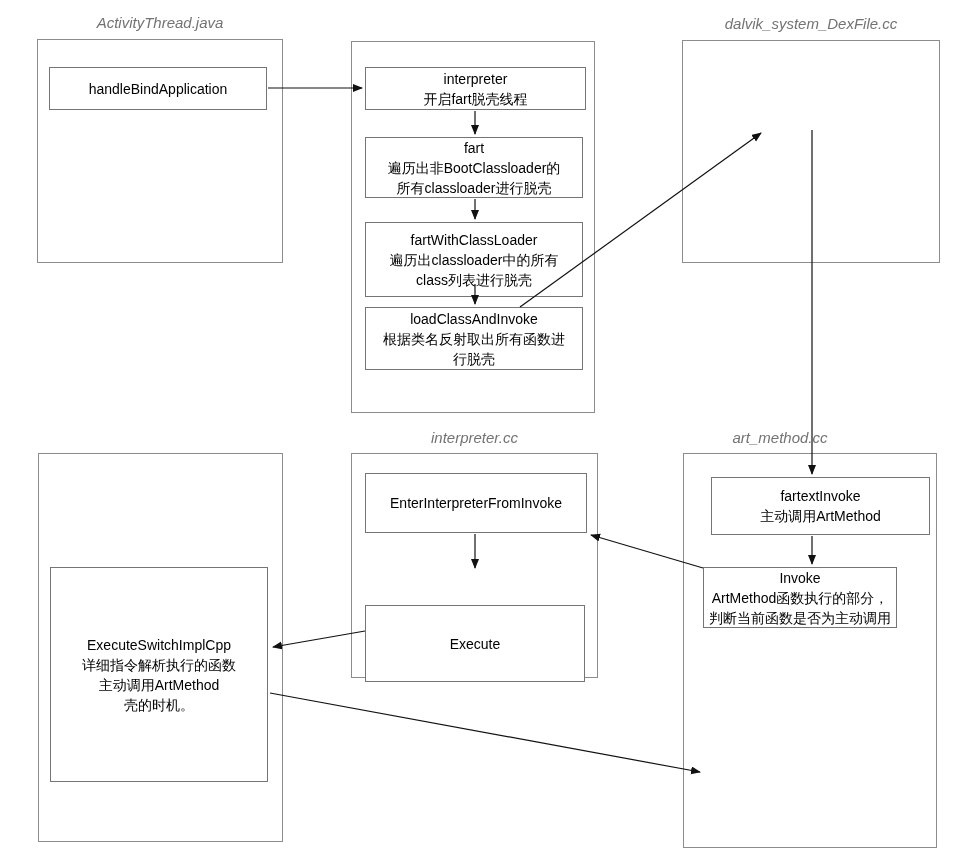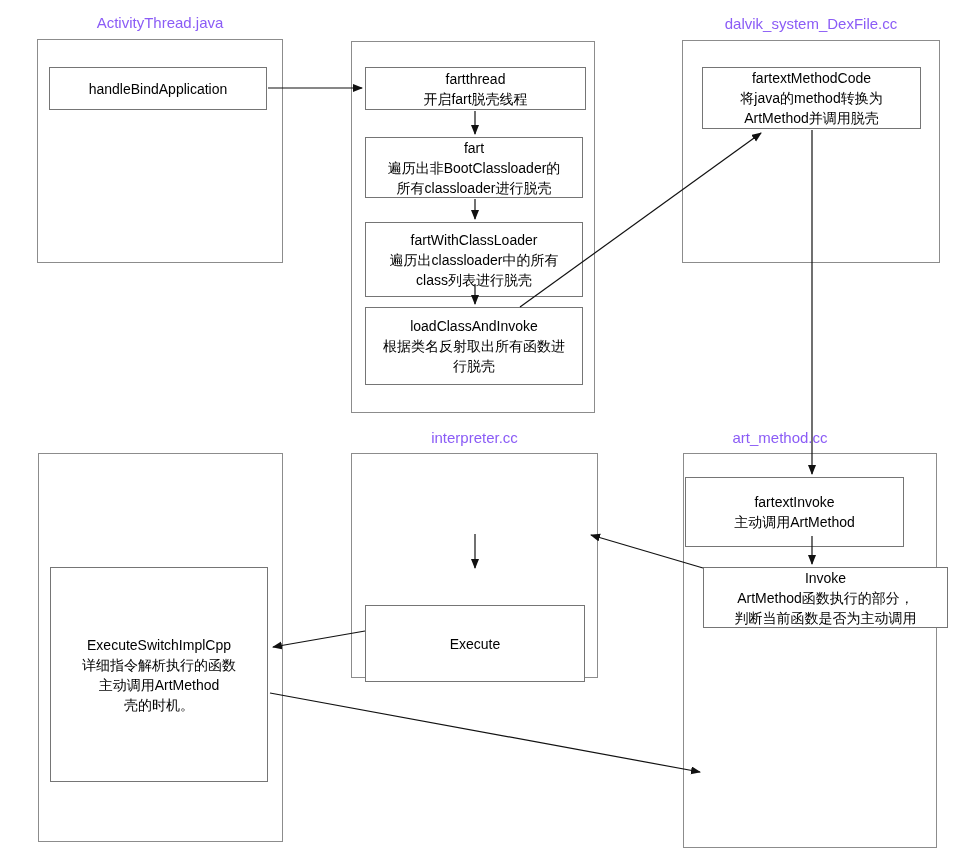--- a/index.html
+++ b/index.html
@@ -15,22 +15,23 @@
     position:absolute;
     border:1px solid #8c8c8c;
     background:transparent;
     box-sizing:border-box;
   }
   .panel-title{
     position:absolute;
     height:20px;line-height:20px;
     text-align:center;
     font-size:15px;
-    color:#8b5cf6;
+    color:#737373;
     white-space:nowrap;
+    font-style:italic;
   }
   .node{
     position:absolute;
     border:1px solid #757575;
     background:#ffffff;
     box-sizing:border-box;
     display:flex;
     align-items:center;
     justify-content:center;
     text-align:center;
@@ -59,42 +60,40 @@
   <div class="panel-title" style="left:653px;top:428px;width:254px">art_method.cc</div>
 
   <div class="panel" style="left:37px;top:39px;width:246px;height:224px"></div>
   <div class="panel" style="left:351px;top:41px;width:244px;height:372px"></div>
   <div class="panel" style="left:682px;top:40px;width:258px;height:223px"></div>
   <div class="panel" style="left:38px;top:453px;width:245px;height:389px"></div>
   <div class="panel" style="left:351px;top:453px;width:247px;height:225px"></div>
   <div class="panel" style="left:683px;top:453px;width:254px;height:395px"></div>
 
   <div class="node" style="left:49px;top:67px;width:218px;height:43px">handleBindApplication</div>
-  <div class="node" style="left:365px;top:67px;width:221px;height:43px">fartthread
+  <div class="node" style="left:365px;top:67px;width:221px;height:43px">interpreter
 开启fart脱壳线程</div>
   <div class="node" style="left:365px;top:137px;width:218px;height:61px">fart
 遍历出非BootClassloader的
 所有classloader进行脱壳</div>
   <div class="node" style="left:365px;top:222px;width:218px;height:75px">fartWithClassLoader
 遍历出classloader中的所有
 class列表进行脱壳</div>
-  <div class="node" style="left:365px;top:307px;width:218px;height:78px">loadClassAndInvoke
+  <div class="node" style="left:365px;top:307px;width:218px;height:63px">loadClassAndInvoke
 根据类名反射取出所有函数进
 行脱壳</div>
-  <div class="node" style="left:702px;top:67px;width:219px;height:62px">fartextMethodCode
-将java的method转换为
-ArtMethod并调用脱壳</div>
   <div class="node" style="left:50px;top:567px;width:218px;height:215px">ExecuteSwitchImplCpp
 详细指令解析执行的函数
 主动调用ArtMethod
 壳的时机。</div>
+  <div class="node" style="left:365px;top:473px;width:222px;height:60px">EnterInterpreterFromInvoke</div>
   <div class="node" style="left:365px;top:605px;width:220px;height:77px">Execute</div>
-  <div class="node" style="left:685px;top:477px;width:219px;height:70px">fartextInvoke
+  <div class="node" style="left:711px;top:477px;width:219px;height:58px">fartextInvoke
 主动调用ArtMethod</div>
-  <div class="node" style="left:703px;top:567px;width:245px;height:61px">Invoke
+  <div class="node" style="left:703px;top:567px;width:194px;height:61px">Invoke
 ArtMethod函数执行的部分，
 判断当前函数是否为主动调用</div>
 
   <svg class="edges" viewBox="0 0 961 857">
     <defs>
       <marker id="arrow" markerWidth="11" markerHeight="9" refX="9" refY="4" orient="auto" markerUnits="userSpaceOnUse">
         <path d="M0,0 L10,4 L0,8 z" fill="#111111"></path>
       </marker>
     </defs>
     <line x1="268" y1="88" x2="362" y2="88" marker-end="url(#arrow)"></line>

